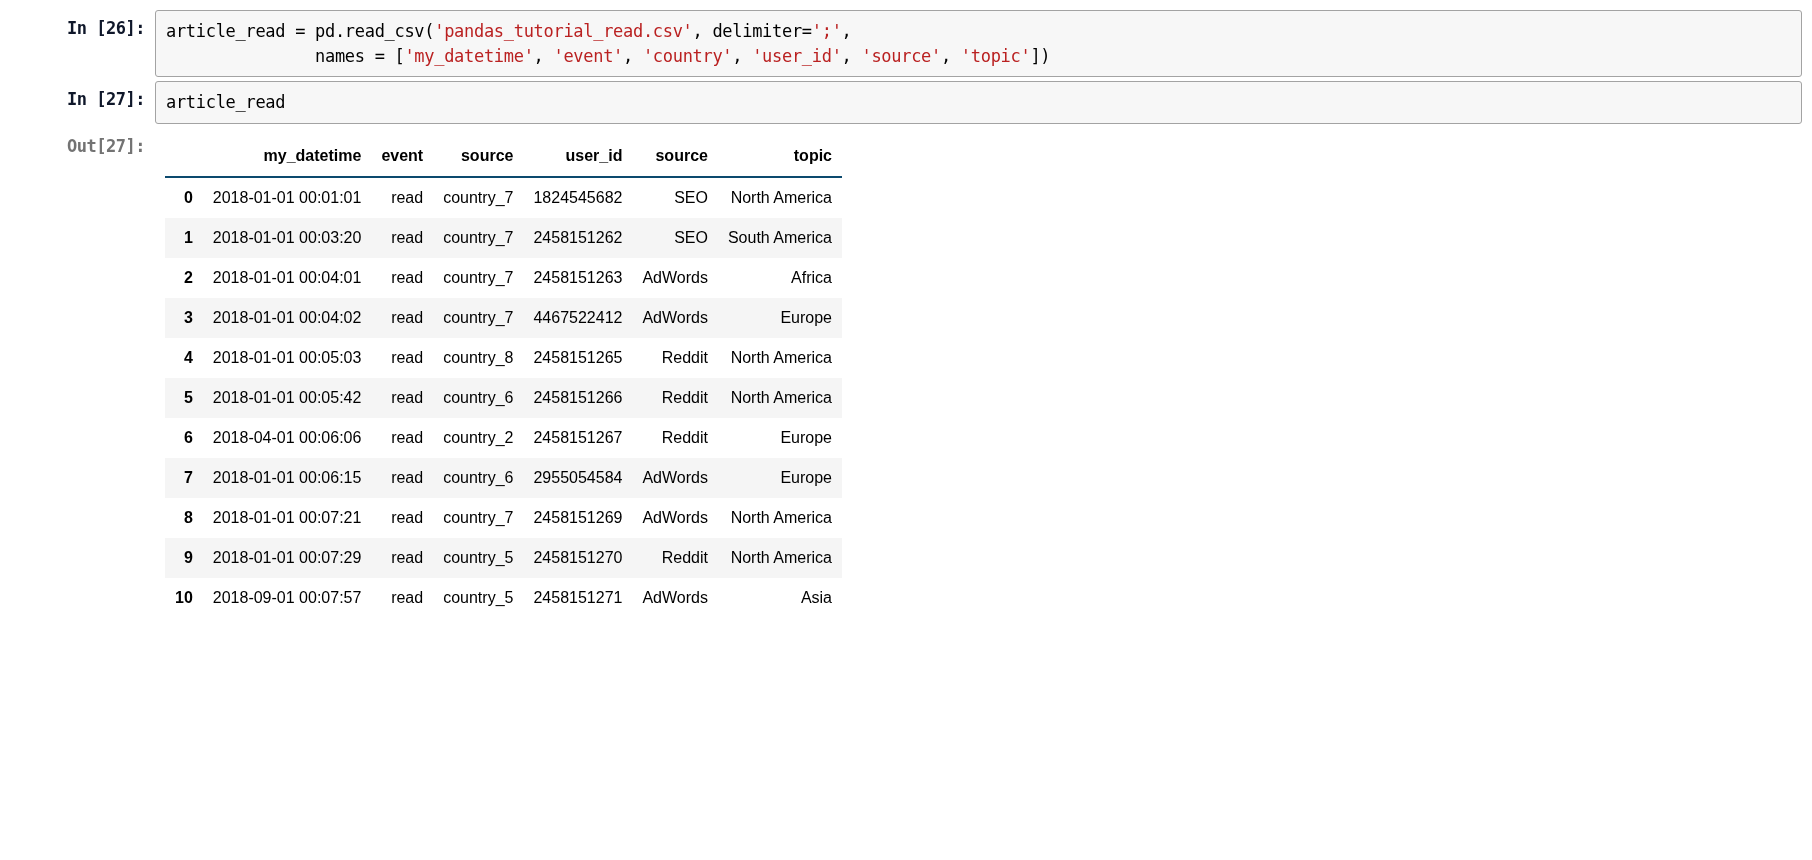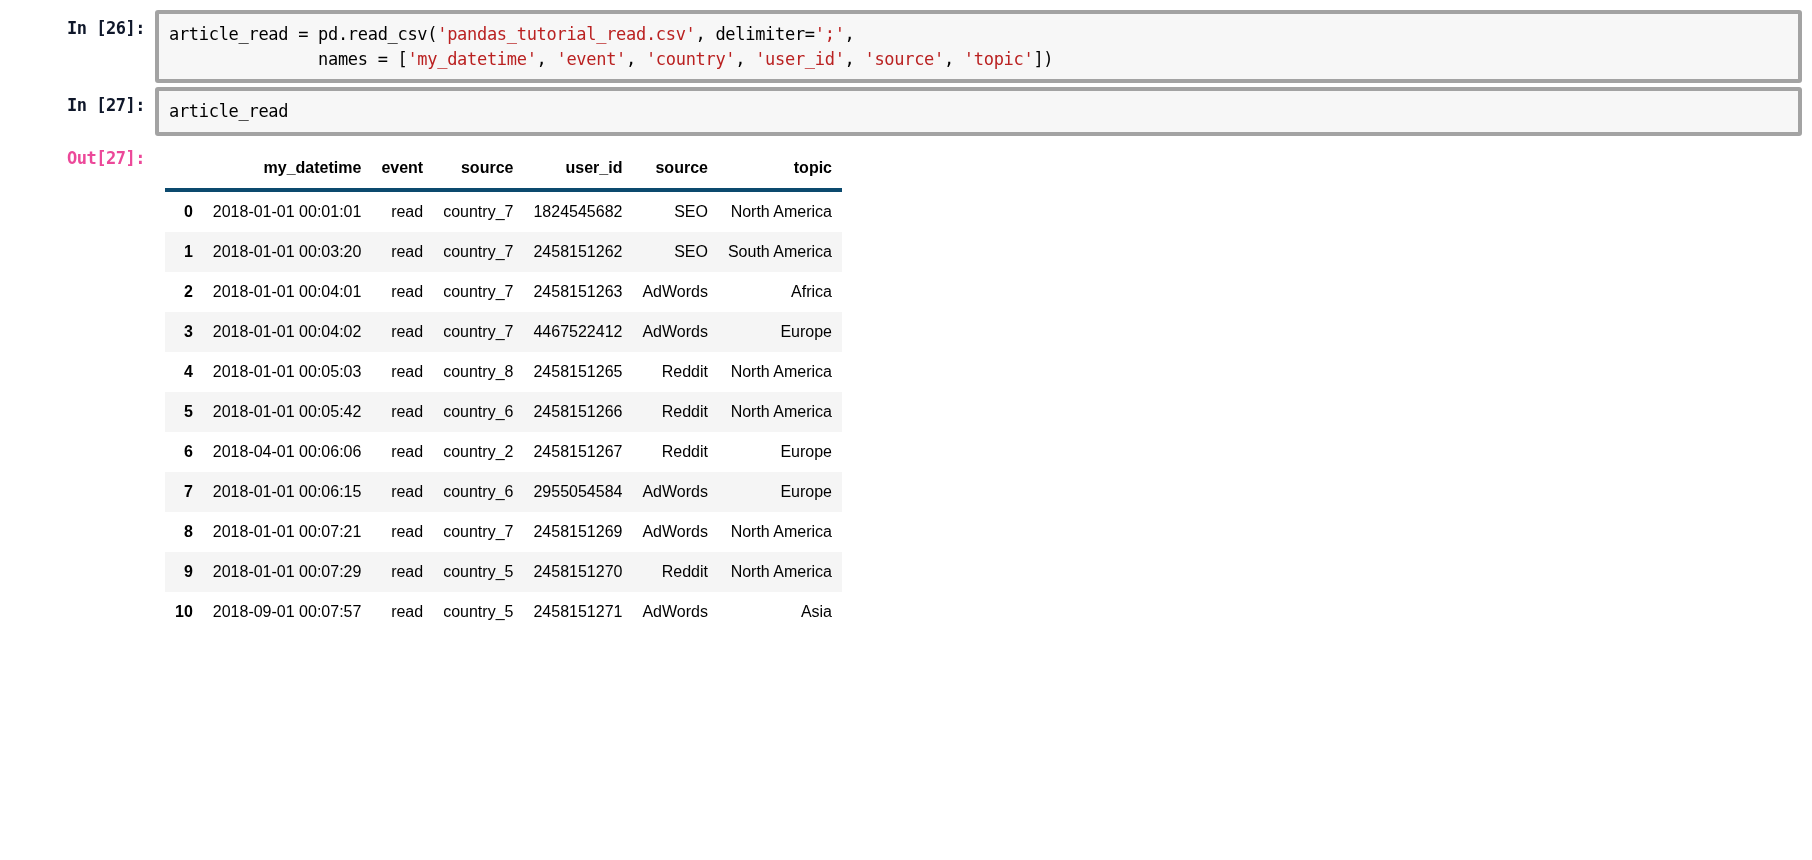--- a/index.html
+++ b/index.html
@@ -26,26 +26,26 @@
       width: 145px;
       text-align: right;
       padding: 8px 10px 0 0;
       flex-shrink: 0;
       letter-spacing: -0.5px;
     }
     .prompt-in {
       color: #0f172a;
     }
     .prompt-out {
-      color: #ec4899;
+      color: #737373;
     }
     .input-area {
       flex: 1;
       background: #f7f7f7;
-      border: 4px solid #a3a3a3;
+      border: 1px solid #a3a3a3;
       border-radius: 3px;
       padding: 8px 10px;
       font-family: "Monaco", "Menlo", "Consolas", monospace;
       font-size: 17px;
       line-height: 1.45;
       white-space: pre;
       overflow-x: auto;
       letter-spacing: -0.3px;
     }
     .output-area {
@@ -59,21 +59,21 @@
       font-size: 16px;
     }
     table.dataframe th,
     table.dataframe td {
       padding: 11px 10px;
       text-align: right;
       border: none;
     }
     table.dataframe thead th {
       font-weight: bold;
-      border-bottom: 4px solid #0c4a6e;
+      border-bottom: 2px solid #0c4a6e;
     }
     table.dataframe tbody th {
       font-weight: bold;
     }
     table.dataframe tbody tr:nth-child(even) {
       background: #f5f5f5;
     }
     table.dataframe tbody tr:nth-child(odd) {
       background: #ffffff;
     }

